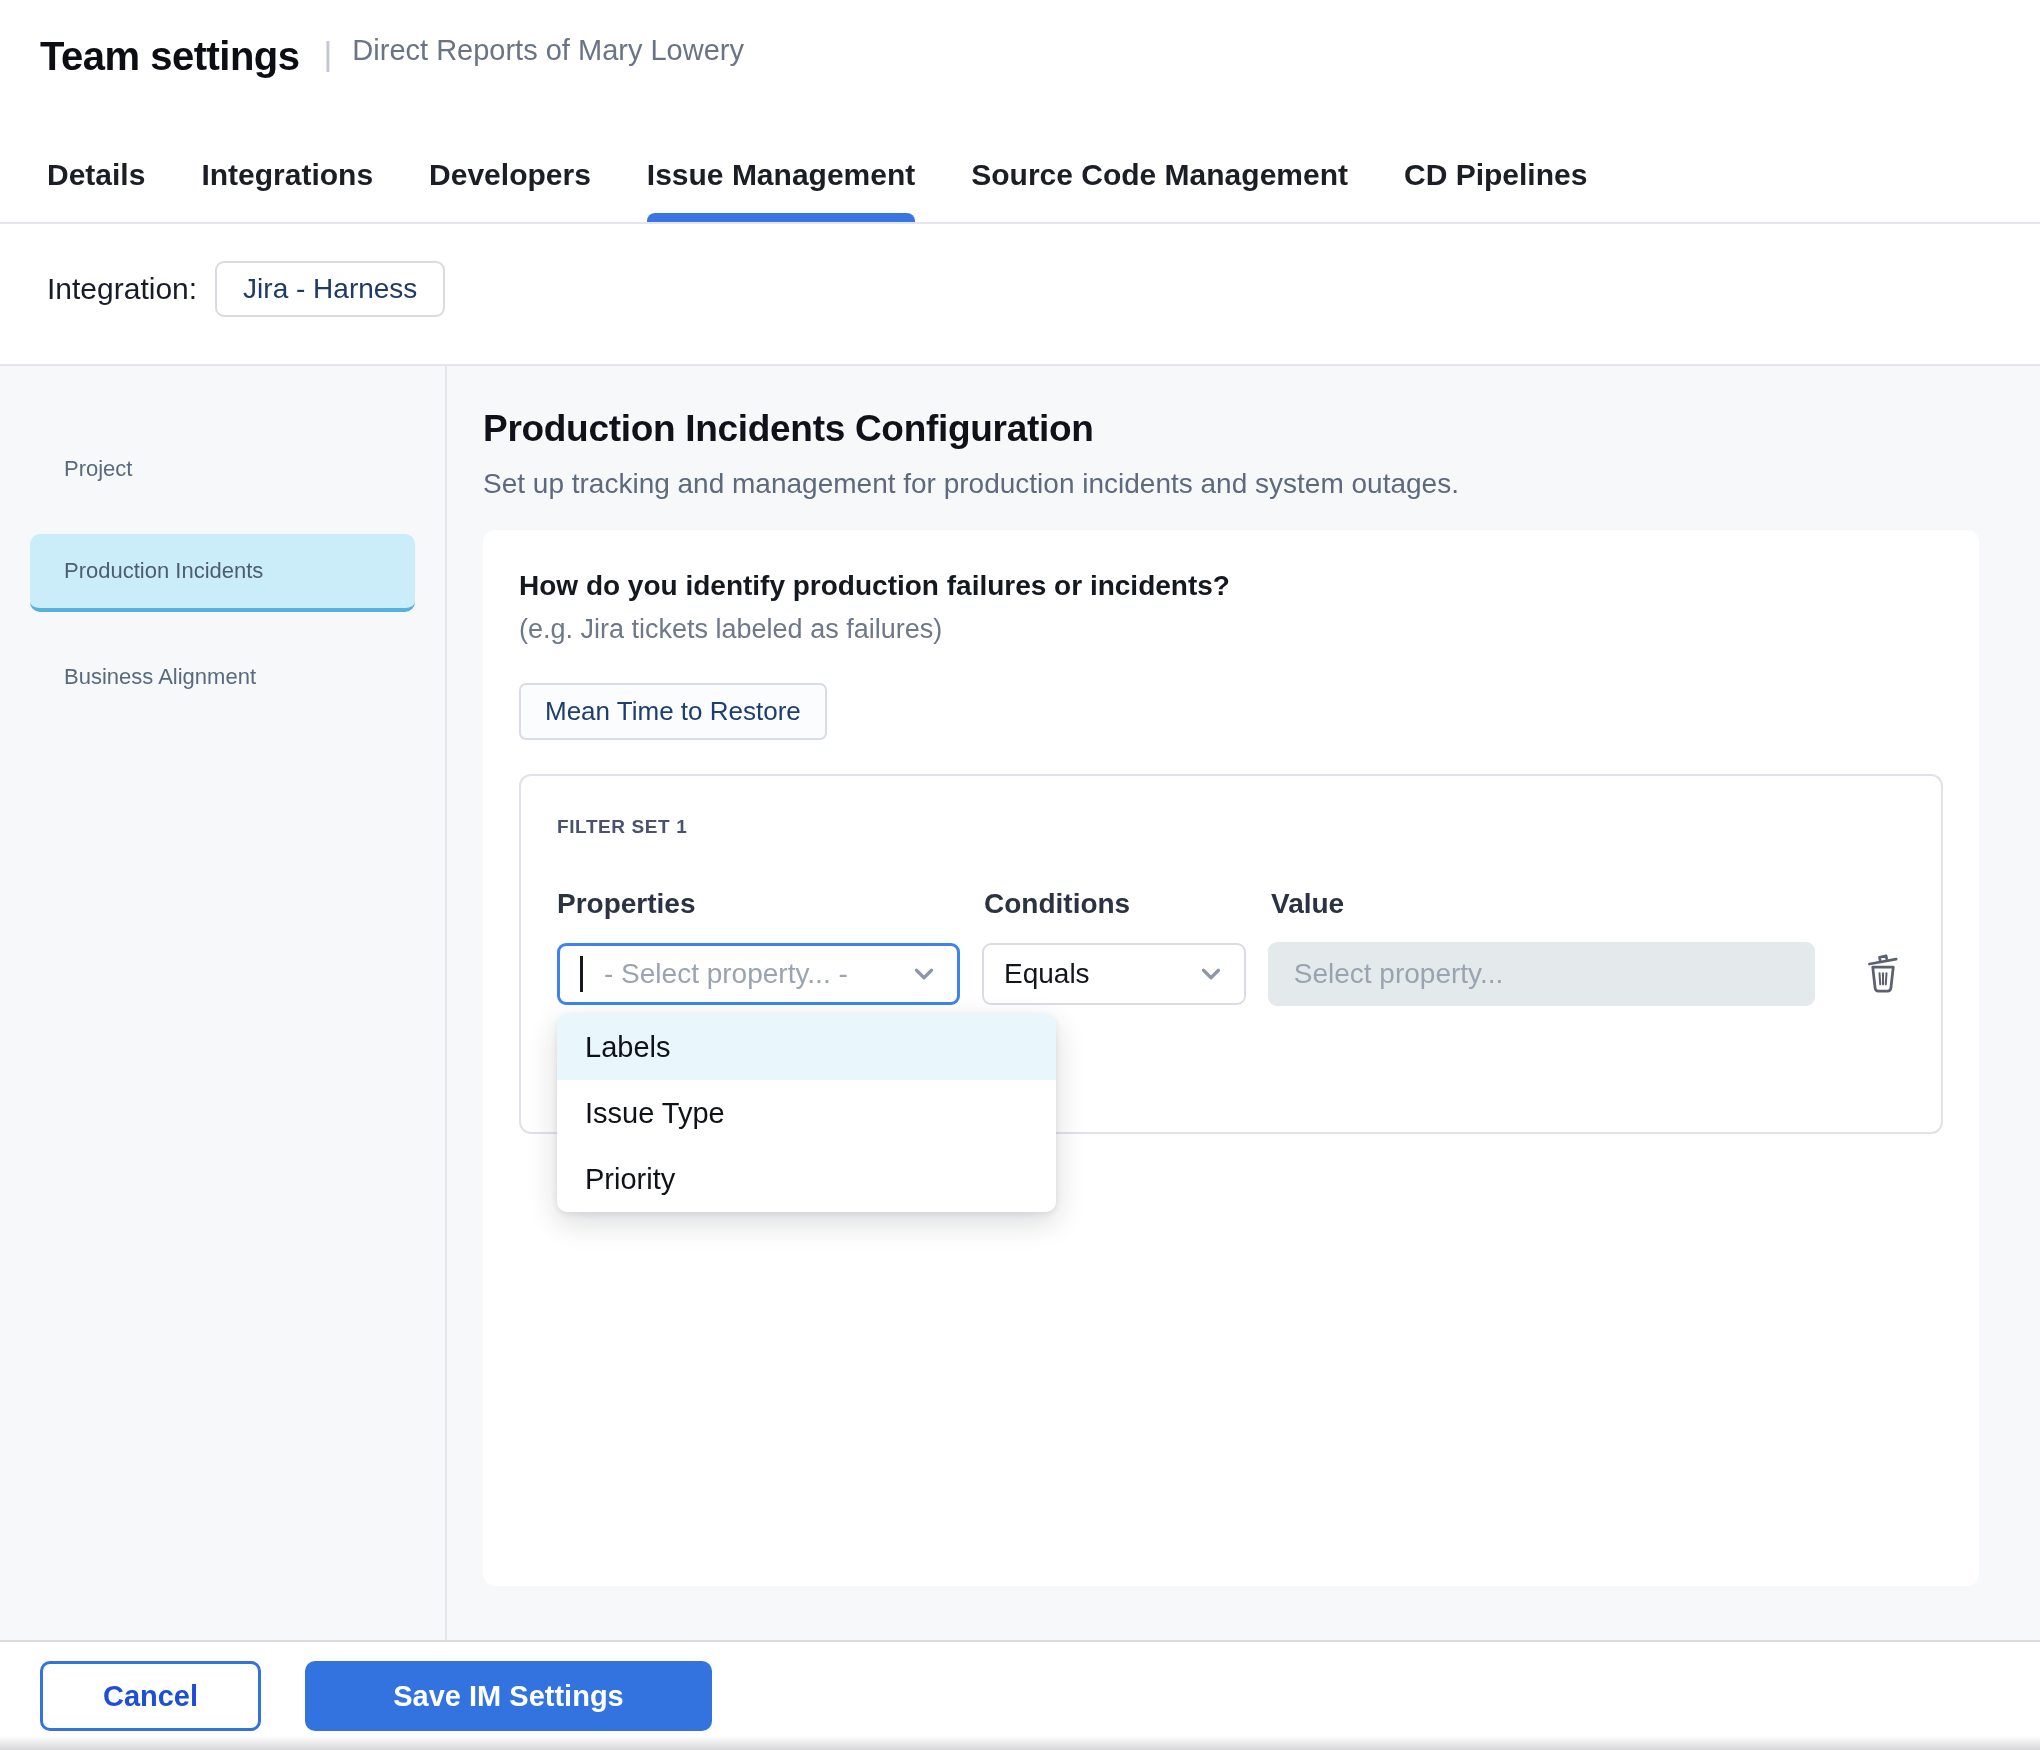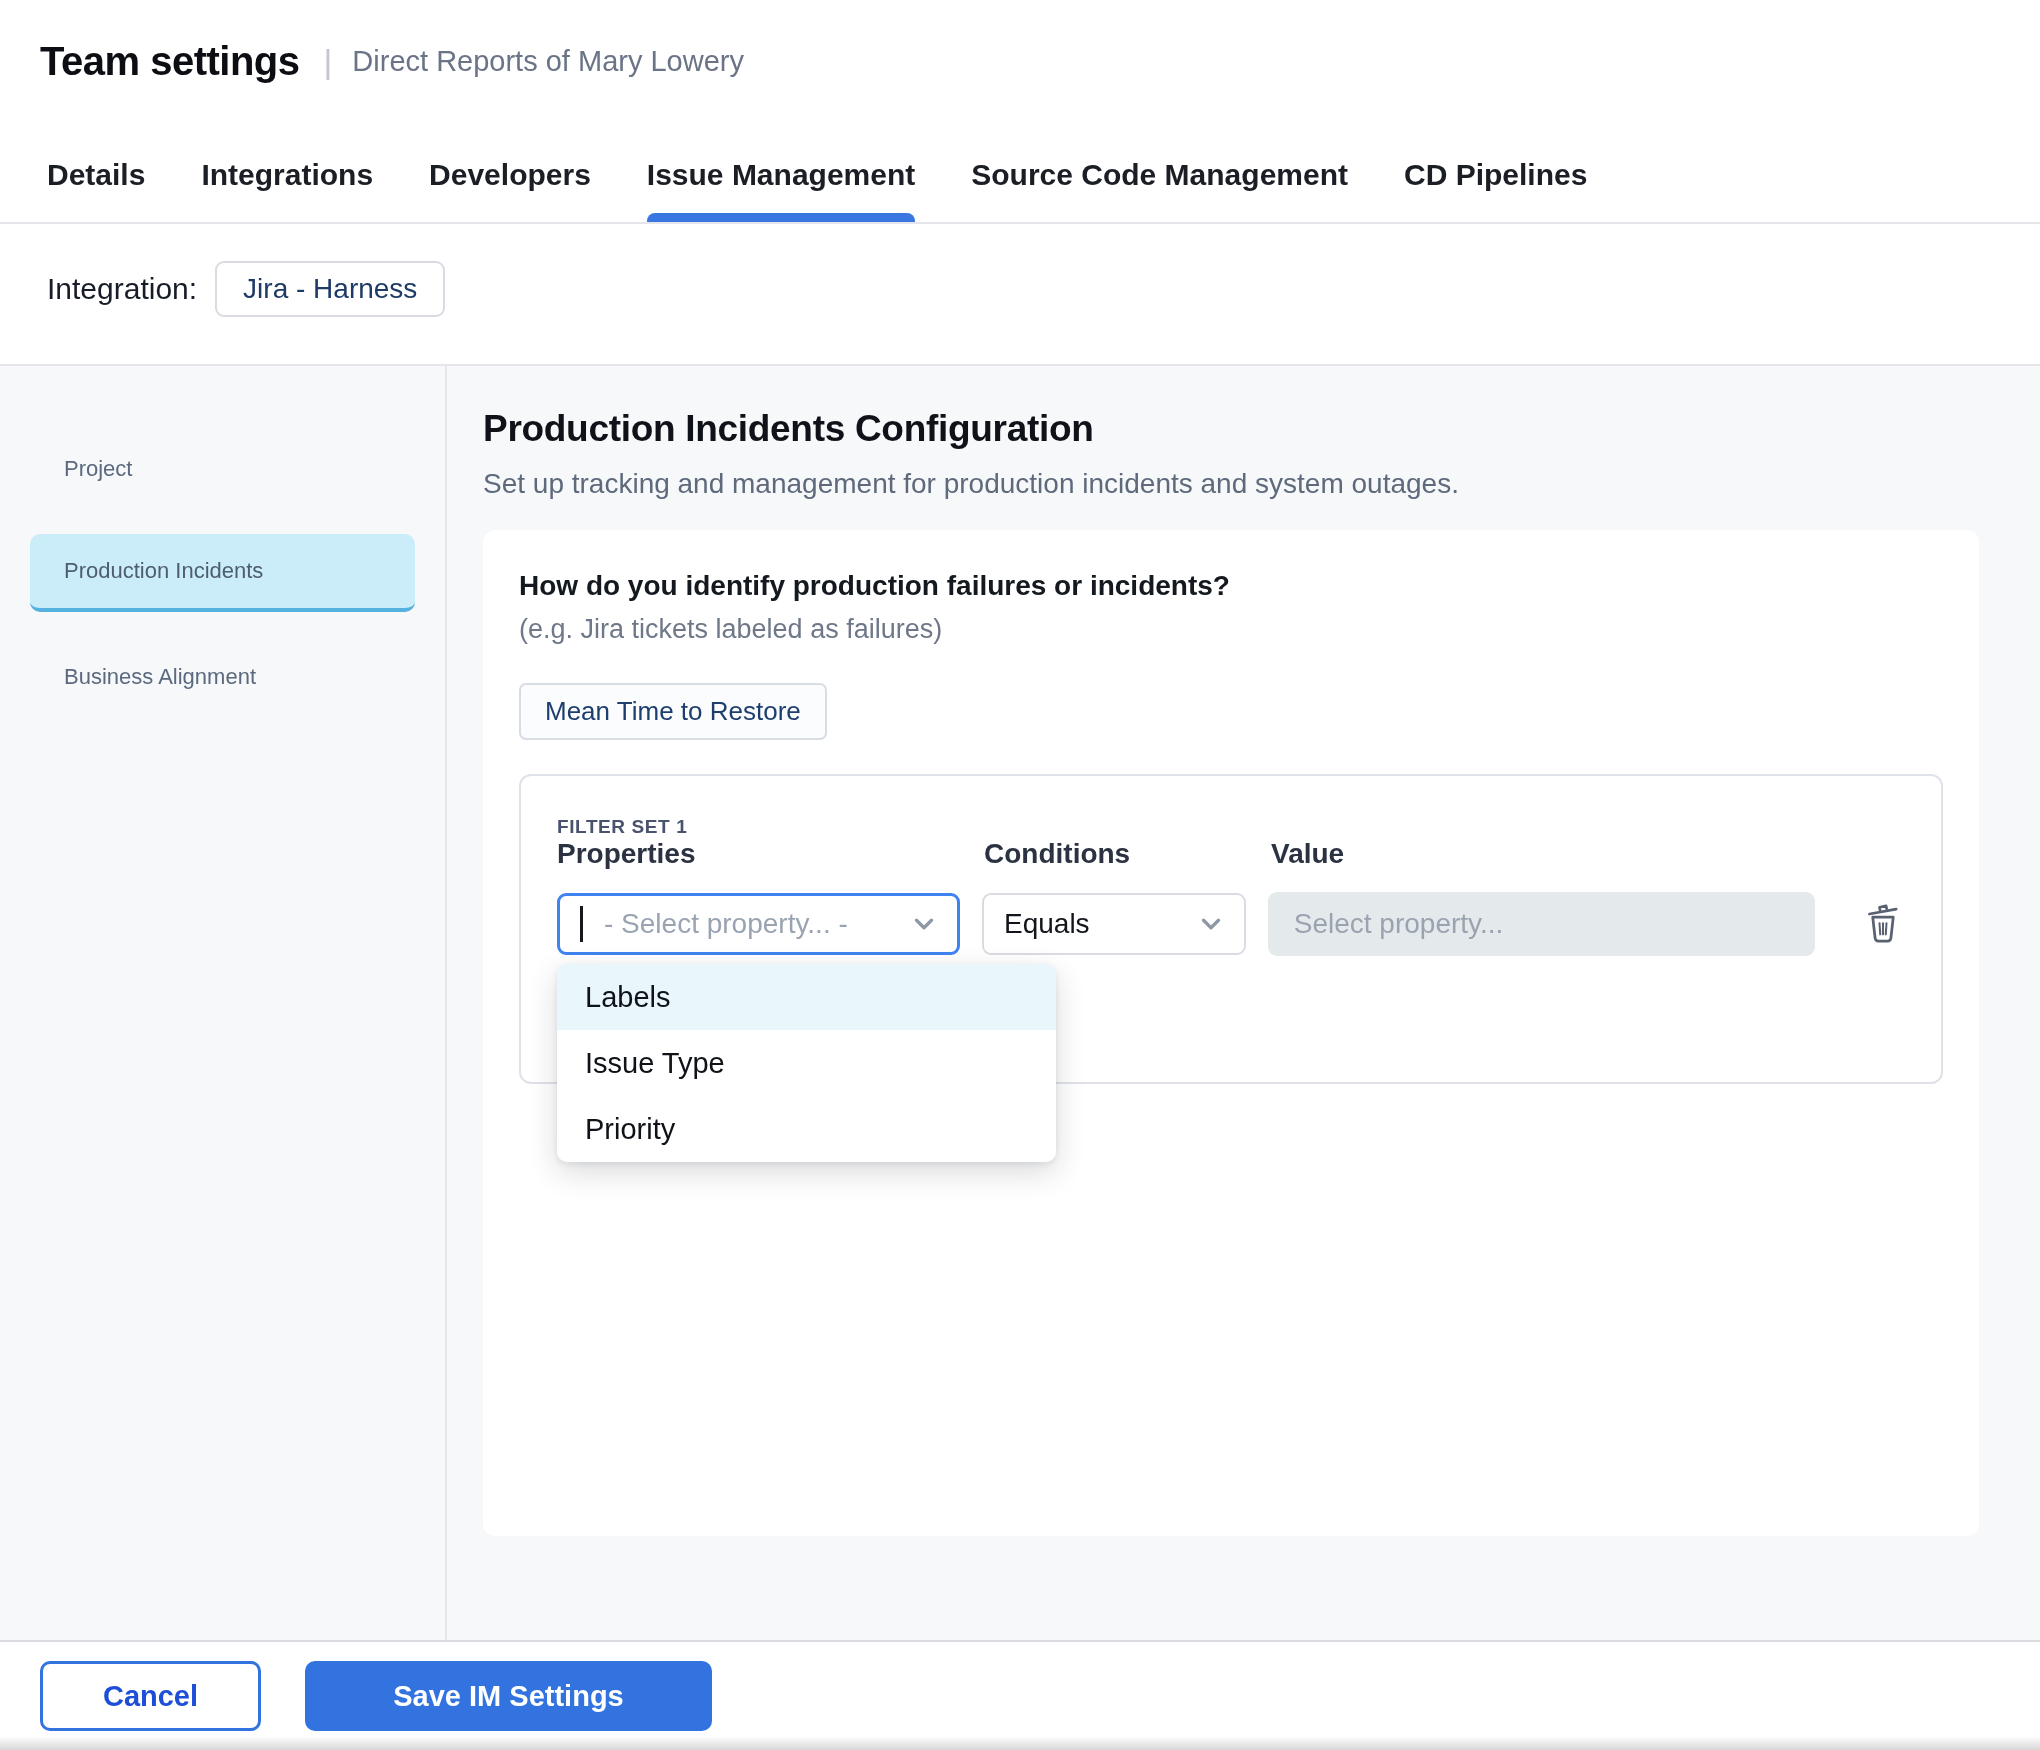--- a/index.html
+++ b/index.html
@@ -6,21 +6,21 @@
   html,body { width:2040px; height:1750px; }
   body {
     font-family:"Liberation Sans", sans-serif;
     background:#ffffff;
     position:relative;
     overflow:hidden;
     color:#10131a;
   }
 
   
-  .header { background:#fff; padding:34px 40px 18px 40px; height:106px; display:flex; align-items:center; }
+  .header { background:#fff; padding:34px 40px 18px 40px; height:106px; display:flex; }
   .header h1 { font-size:40px; font-weight:700; color:#0c0e13; letter-spacing:-0.5px; }
   .header .sep { color:#c2c7d0; font-size:34px; font-weight:300; margin:0 20px 0 24px; }
   .header .subtitle { font-size:29px; color:#6a7486; font-weight:400; }
 
   
   .tabbar { background:#fff; display:flex; gap:56px; padding:0 47px; border-bottom:2px solid #e4e6eb; height:118px; align-items:flex-end; }
   .tab { font-size:30px; font-weight:600; color:#1b1e25; padding-bottom:30px; position:relative; cursor:pointer; white-space:nowrap; }
   .tab--active { padding-bottom:0; }
   .tab--active .tab-underline { display:block; height:9px; background:#3a76e2; border-radius:8px 8px 0 0; margin-top:21px; }
   .tab-underline { display:none; }
@@ -42,21 +42,21 @@
 
   
   .card { background:#fff; border-radius:12px; margin-top:30px; padding:40px 36px 452px 36px; width:1496px; }
   .question { font-size:28px; font-weight:700; color:#14181f; }
   .question-hint { font-size:27px; color:#6e7888; margin-top:12px; }
   .metric-chip { display:inline-block; margin-top:38px; border:2px solid #d8dde4; border-radius:7px; background:#fbfcfd; padding:11px 24px; font-size:26px; color:#1d3e6e; font-weight:500; cursor:pointer; }
 
   
   .filter-box { margin-top:34px; border:2px solid #dfe2e8; border-radius:12px; padding:40px 36px 126px 36px; position:relative; }
   .filter-title { font-size:19px; font-weight:700; color:#49536e; letter-spacing:0.6px; }
-  .filter-labels { display:flex; }
+  .filter-labels { display:flex; margin-top:50px; }
   .filter-labels .col-label { font-size:28px; font-weight:700; color:#2b3342; }
   .col-1 { width:405px; margin-right:22px; }
   .col-2 { width:265px; margin-right:22px; }
   .col-3 { width:550px; }
 
   .fields-row { display:flex; margin-top:22px; position:relative; align-items:center; }
   .select { height:62px; border-radius:9px; display:flex; align-items:center; background:#fff; padding:0 18px 0 20px; cursor:pointer; }
   .select--focused { border:3px solid #3f83f0;gap:19px; }
   .select--normal { border:2px solid #d9dde3; }
   .text-caret { width:3px; height:36px; background:#15181d; margin-right:2px; }

